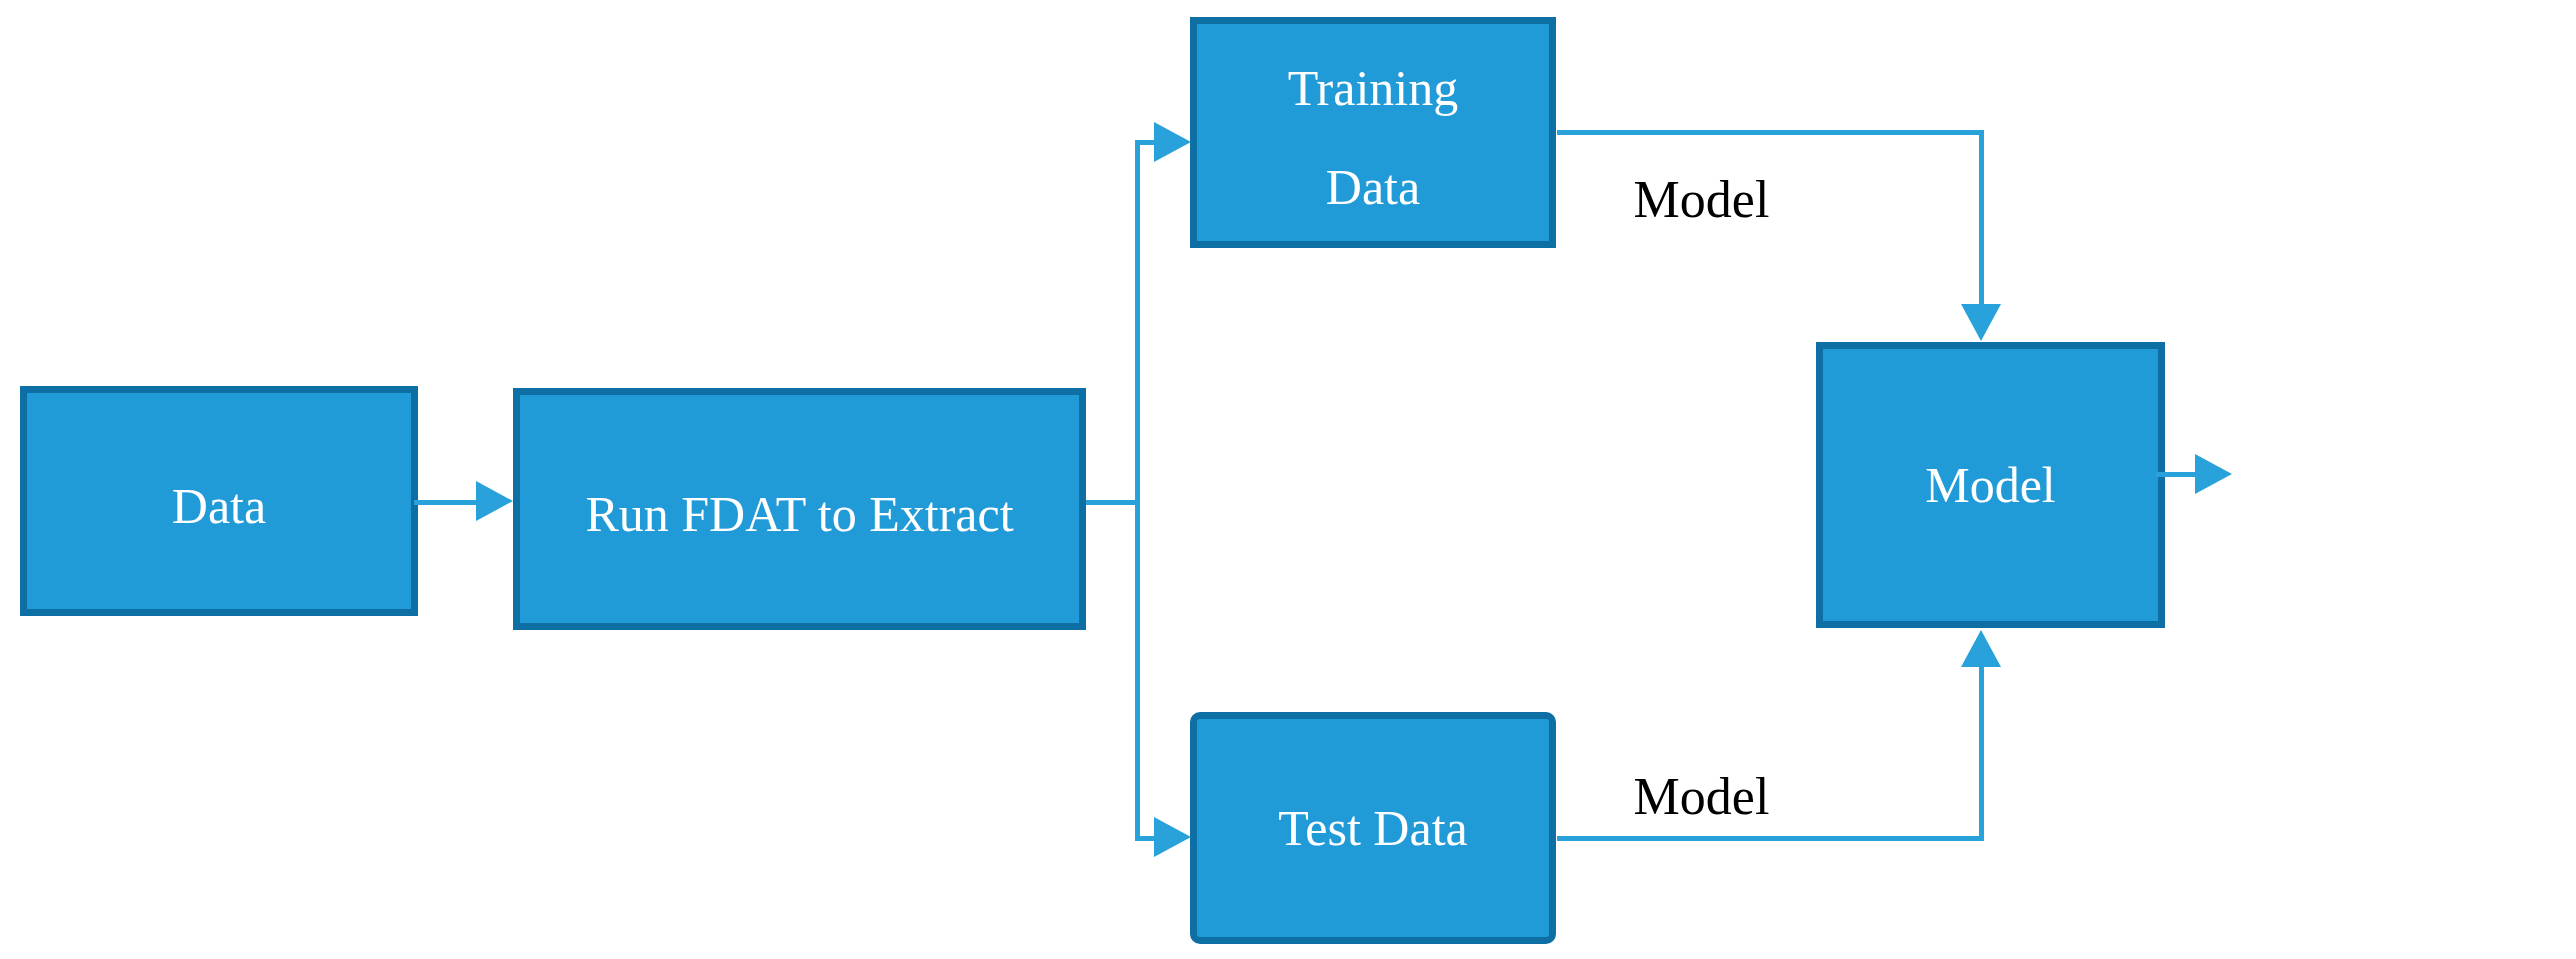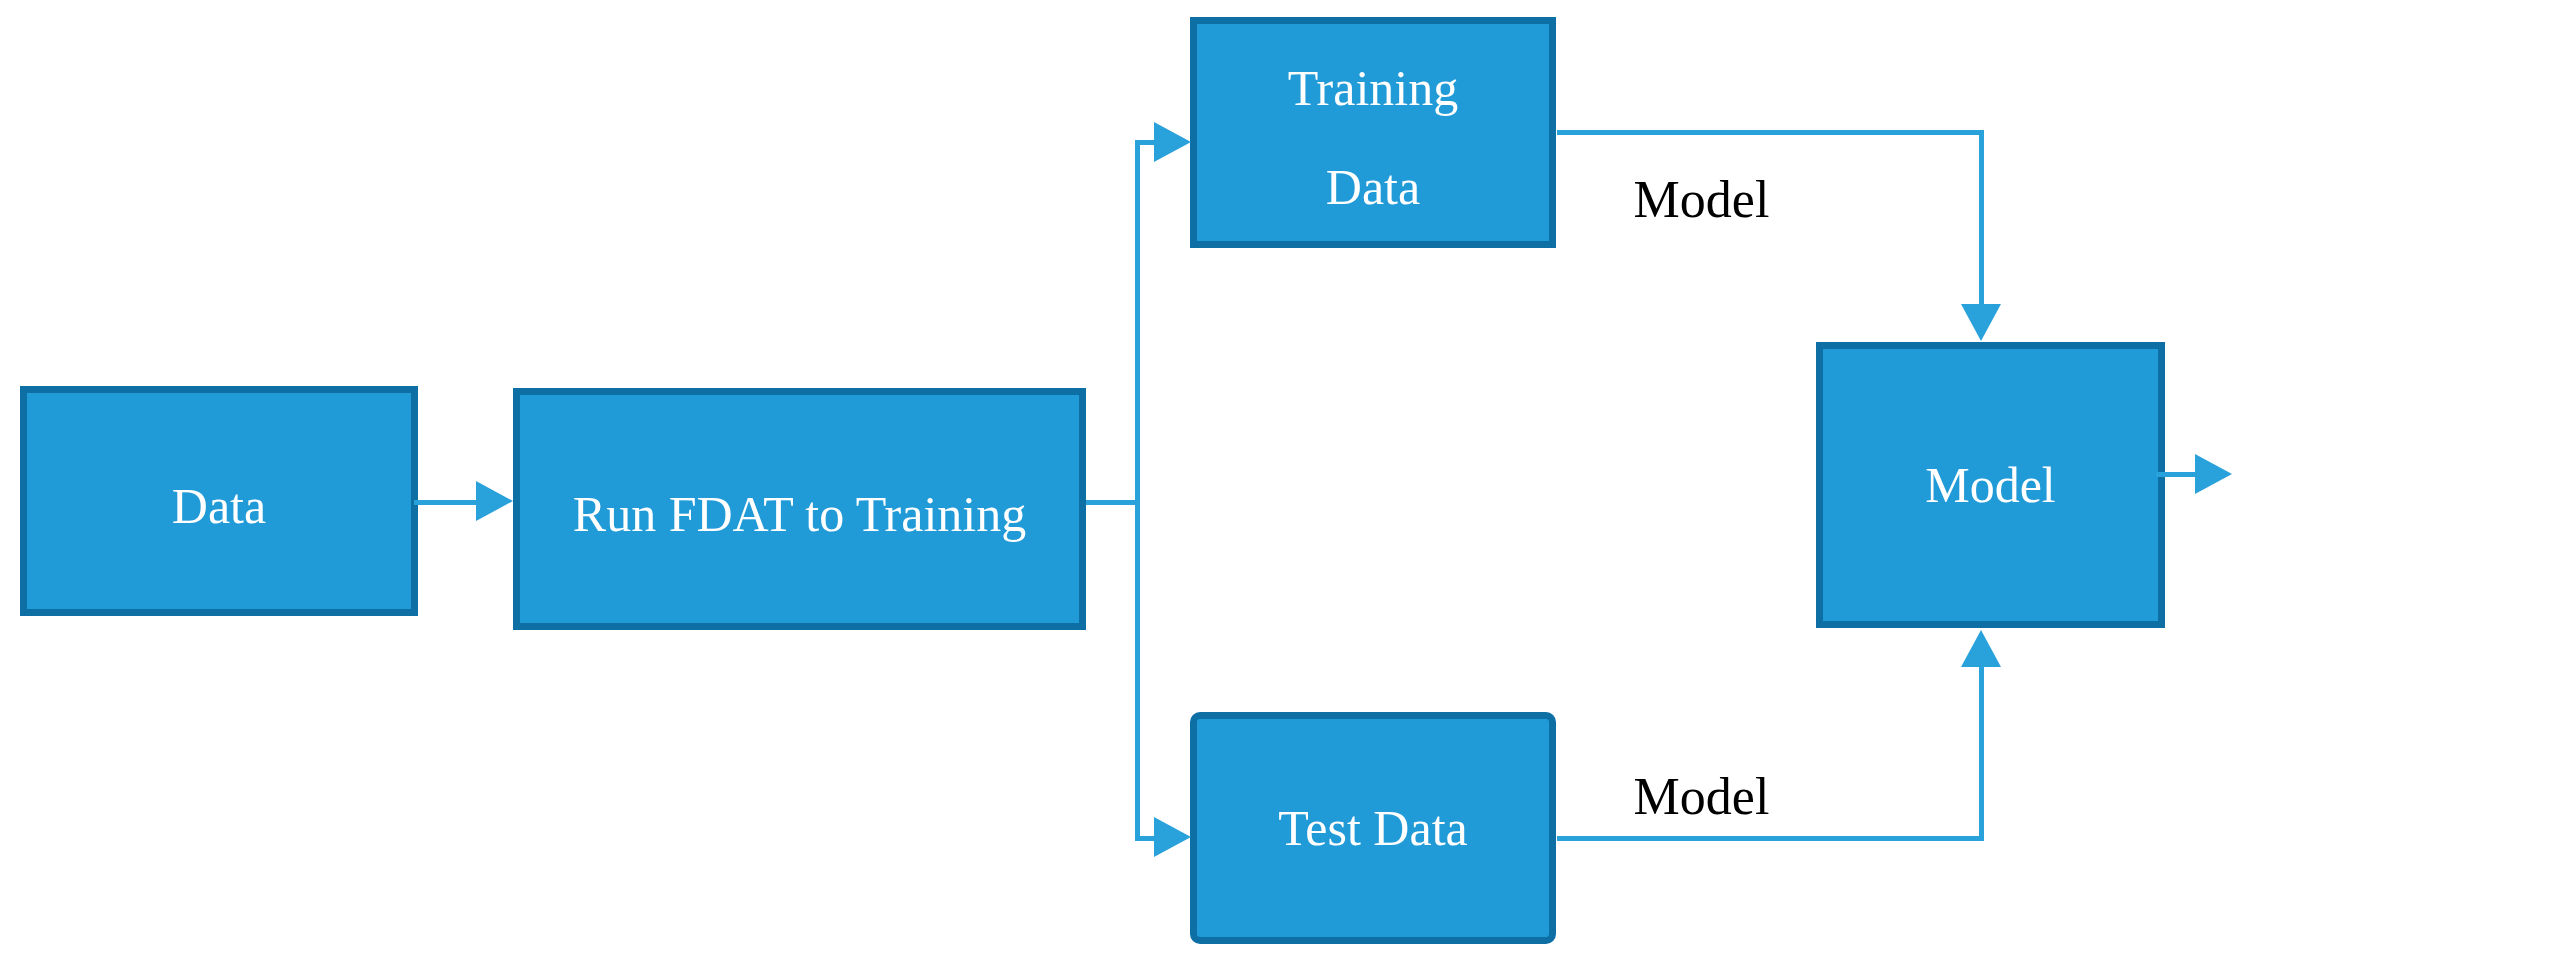--- a/index.html
+++ b/index.html
@@ -58,21 +58,21 @@
 </head>
 <body>
 
 <div class="canvas">
 
   <div class="box two-line" style="left:20px; top:386px; width:398px; height:230px;">
     <span>Data</span>
   </div>
 
   <div class="box two-line" style="left:513px; top:388px; width:573px; height:242px;">
-    <span>Run FDAT to Training</span>
+    <span>Run FDAT to Extract</span>
   </div>
 
   <div class="box two-line" style="left:1190px; top:17px; width:366px; height:231px;">
     <span>Training</span>
     <span>Data</span>
   </div>
 
   <div class="box" style="left:1190px; top:712px; width:366px; height:232px;border-radius:10px;">
     <span>Test Data</span>
   </div>

